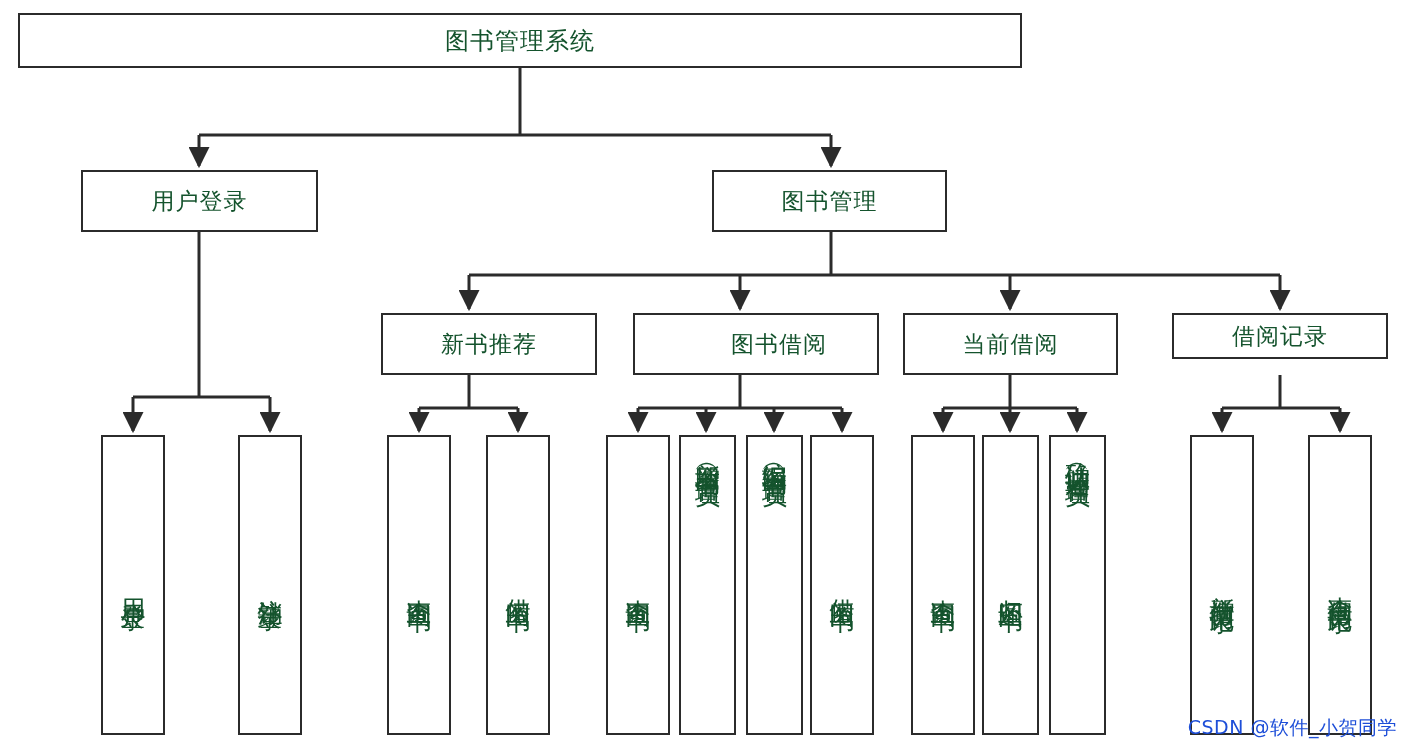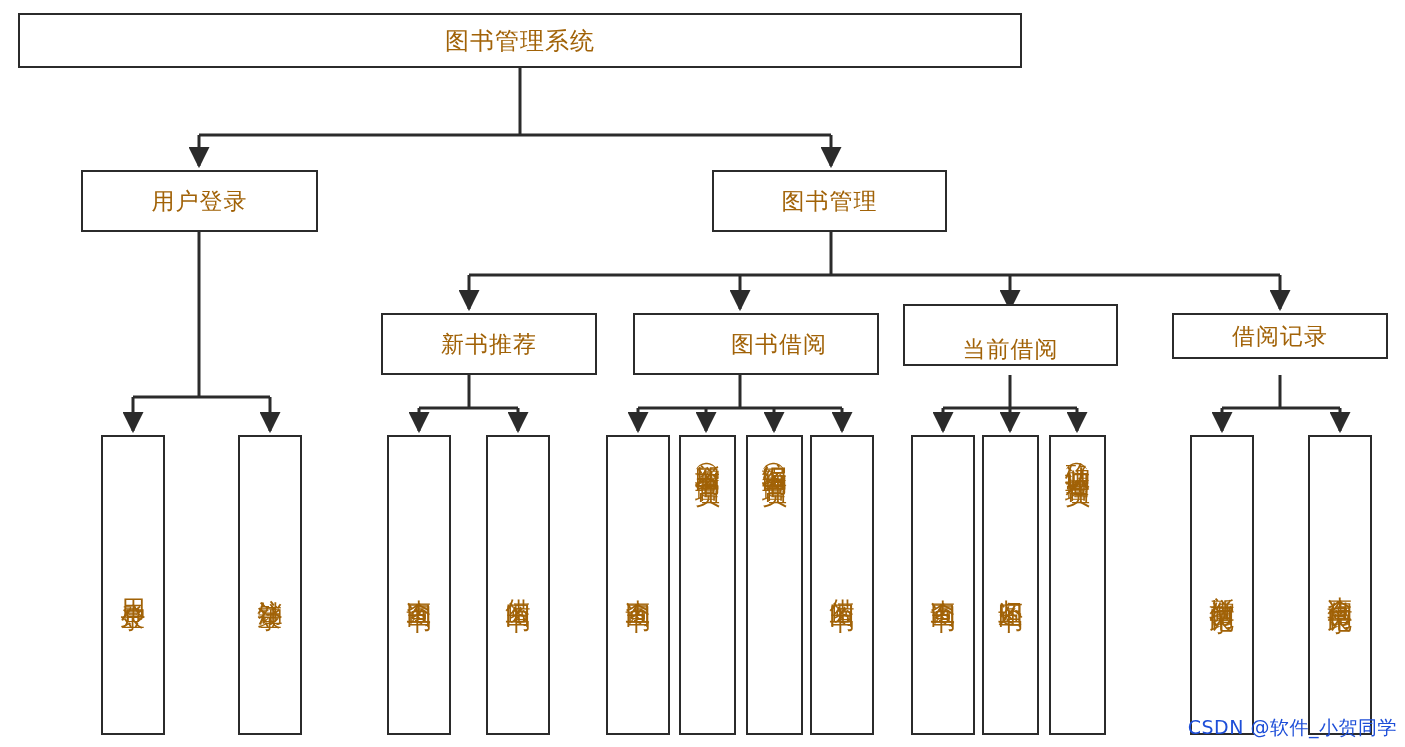--- a/index.html
+++ b/index.html
@@ -30,21 +30,21 @@
     position: absolute;
     box-sizing: border-box;
     background: #ffffff;
     border: 2px solid #2b2b2b;
     display: flex;
     align-items: center;
     justify-content: center;
     z-index: 2;
   }
   .node .node-label {
-    color: #a16207;
+    color: #14532d;
     letter-spacing: 1px;
     line-height: 1.25;
     white-space: nowrap;
   }
   
   .node.horizontal .node-label {
     font-size: 23px;
   }
   .node.root .node-label {
     font-size: 24px;
@@ -148,21 +148,21 @@
   </div>
 
   <div class="node horizontal" style="left:381px; top:313px; width:216px; height:62px;">
     <span class="node-label">新书推荐</span>
   </div>
 
   <div class="node horizontal" style="left:633px; top:313px; width:246px; height:62px;padding-left:46px;">
     <span class="node-label">图书借阅</span>
   </div>
 
-  <div class="node horizontal" style="left:903px; top:304px; width:215px; height:62px;align-items:flex-end;">
+  <div class="node horizontal" style="left:903px; top:313px; width:215px; height:62px;">
     <span class="node-label">当前借阅</span>
   </div>
 
   <div class="node horizontal" style="left:1172px; top:313px; width:216px; height:46px;">
     <span class="node-label">借阅记录</span>
   </div>
 
   <div class="node leaf center-leaf" style="left:101px; top:435px; width:64px; height:300px;">
     <span class="node-label">用户登录</span>
   </div>

